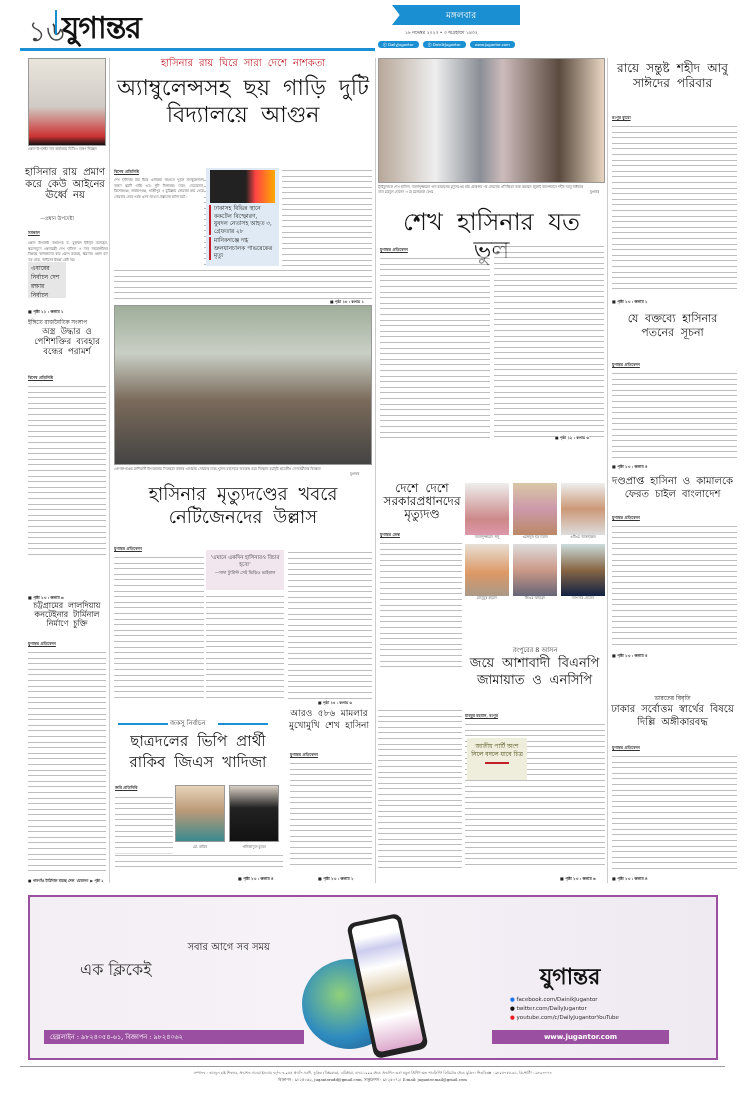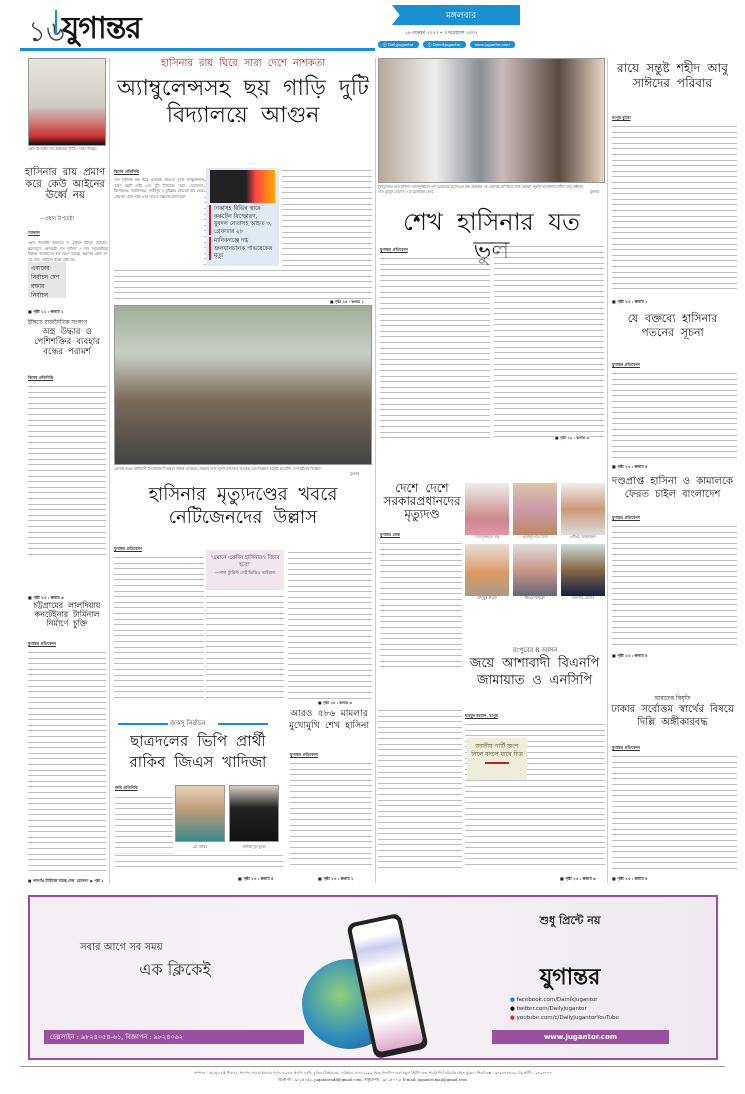--- a/index.html
+++ b/index.html
@@ -167,30 +167,29 @@
 <div class="abs by" style="left:115px;top:785px">জবি প্রতিনিধি</div>
 <div class="abs txtfill" style="left:115px;top:795px;width:58px;height:60px"></div>
 <div class="abs photo" style="left:175px;top:785px;width:50px;height:57px;background:linear-gradient(#e7d4b8,#b97 45%,#3a8a8e)"></div>
 <div class="abs photo" style="left:229px;top:785px;width:50px;height:57px;background:linear-gradient(#d9d0c5,#222 40%,#111)"></div>
 <div class="abs cap" style="left:175px;top:845px;width:50px;text-align:center">মো. রাকিব</div>
 <div class="abs cap" style="left:229px;top:845px;width:50px;text-align:center">খাদিজাতুল কুবরা</div>
 <div class="abs txtfill" style="left:115px;top:853px;width:168px;height:18px"></div>
 <div class="abs cont" style="left:238px;top:874px">■ পৃষ্ঠা ১৩ : কলাম ৪</div>
 
 <div class="abs" style="left:28px;top:895px;width:690px;height:165px;border:2px solid #9b4fa0;background:linear-gradient(90deg,#f3eef4,#f6f2f7 40%,#efe9f1)">
-  <div class="abs" style="left:50px;top:42px;width:190px;text-align:left;font-size:10px;color:#222">সবার আগে সব সময়</div>
-  <div class="abs" style="left:50px;top:60px;width:190px;text-align:center;font-size:16px;color:#333">এক ক্লিকেই</div>
+  <div class="abs" style="left:50px;top:42px;width:190px;text-align:right;font-size:10px;color:#222">সবার আগে সব সময়</div>
+  <div class="abs" style="left:50px;top:60px;width:190px;text-align:left;font-size:16px;color:#333">এক ক্লিকেই</div>
   <div class="abs" style="left:14px;top:133px;width:260px;height:14px;background:#9b4fa0">
     <div style="color:#fff;font-size:6.5px;line-height:14px;padding-left:6px">হেল্পলাইন : ৯৮২৪০৫৪-৬১, বিজ্ঞাপন : ৯৮২৪০৬২</div>
   </div>
   <div class="abs" style="left:272px;top:62px;width:95px;height:90px;border-radius:50%;background:radial-gradient(circle at 40% 40%,#8fd07a,#2e8bc0 55%,#1f4f7e)"></div>
   <div class="abs" style="left:330px;top:20px;width:55px;height:138px;border-radius:8px;background:#222;transform:rotate(-12deg)">
     <div style="margin:4px;height:128px;border-radius:5px;background:linear-gradient(#fff 10%,#cce 20%,#fff 35%,#dca 55%,#fff 75%,#dac)"></div>
   </div>
-  <div class="abs" style="left:440px;top:15px;width:200px;text-align:center;font-size:11px;font-weight:bold;color:#222">শুধু প্রিন্টে নয়</div>
   <div class="abs" style="left:440px;top:62px;width:200px;text-align:center;font-size:22px;font-weight:bold;color:#111">যুগান্তর</div>
   <div class="abs" style="left:480px;top:98px;font-family:'DejaVu Sans',sans-serif;font-size:5.5px;color:#333;line-height:9px">
     <div><span style="color:#1877f2">●</span> <span>facebook.com/DainikJugantor</span></div>
     <div><span style="color:#111">●</span> <span>twitter.com/DailyJugantor</span></div>
     <div><span style="color:#e22">●</span> <span>youtube.com/c/DailyJugantorYouTube</span></div>
   </div>
   <div class="abs" style="left:462px;top:133px;width:177px;height:14px;background:#9b4fa0">
     <div style="color:#fff;font-size:7px;font-weight:bold;text-align:center;line-height:14px;font-family:'DejaVu Sans',sans-serif">www.jugantor.com</div>
   </div>
 </div>

